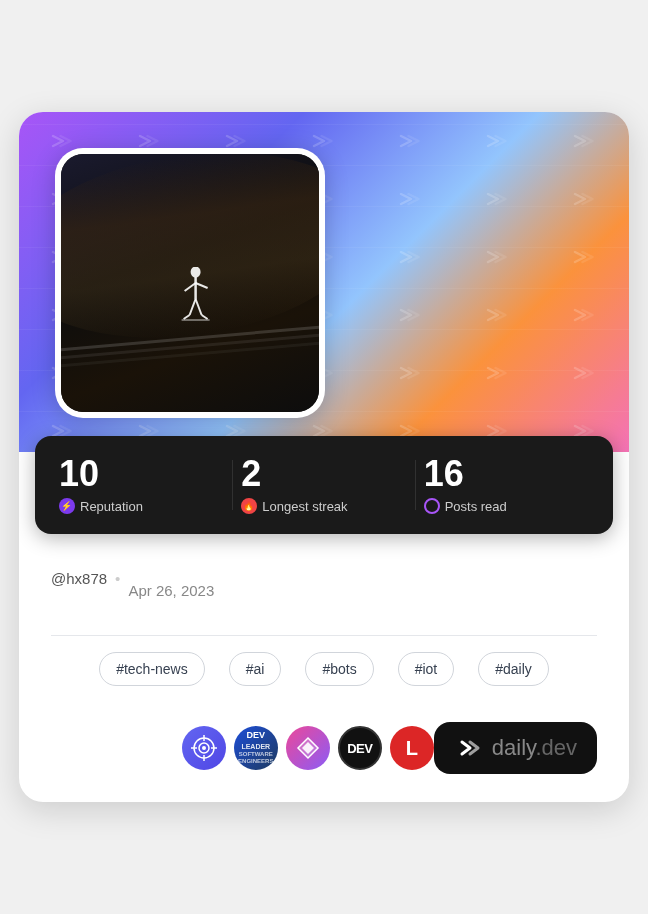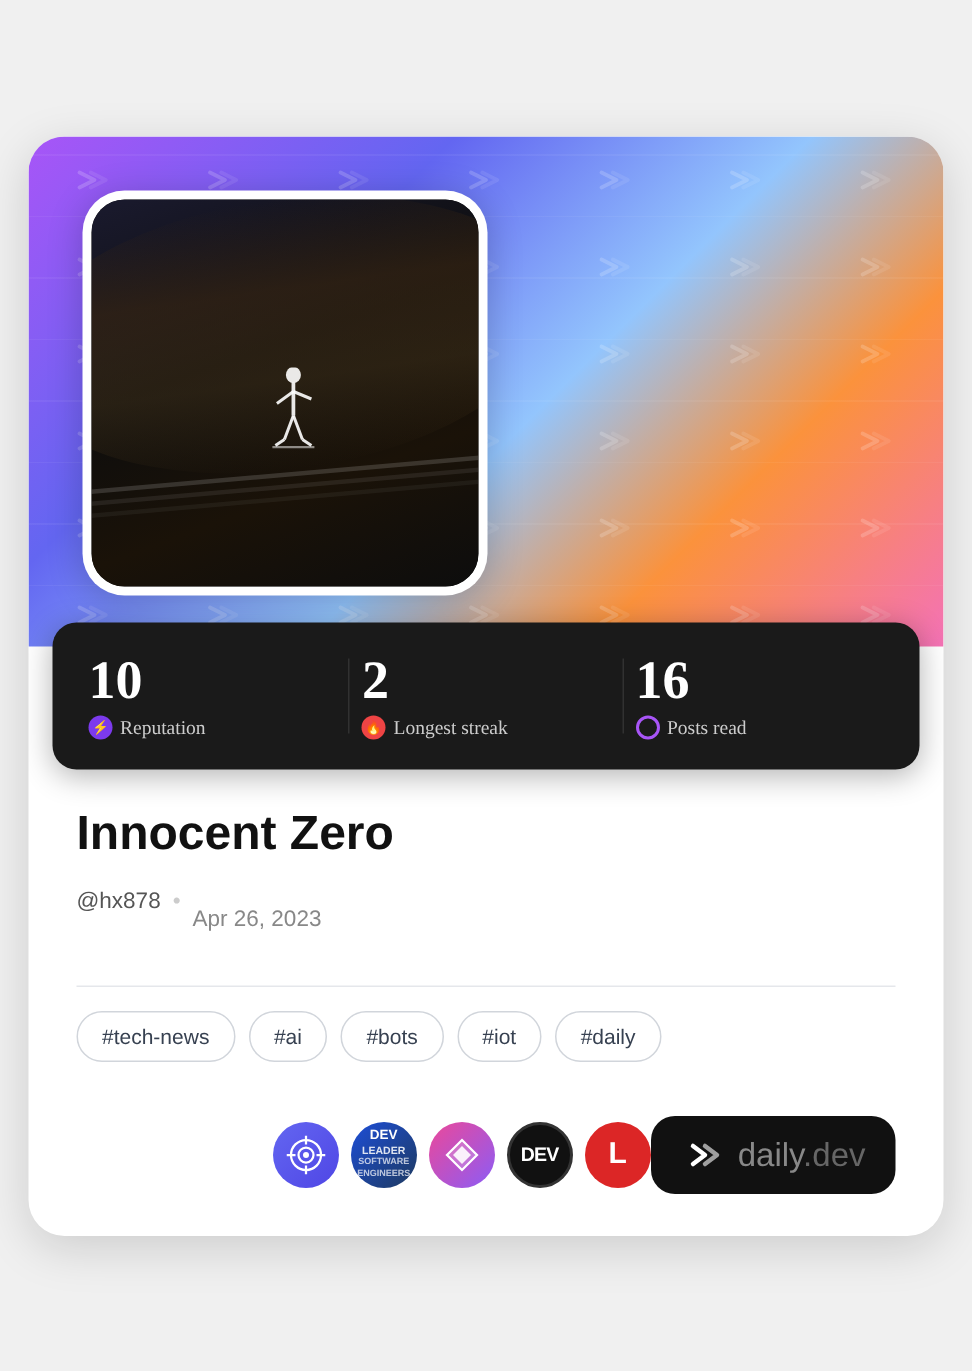--- a/index.html
+++ b/index.html
@@ -142,21 +142,20 @@
       margin: 0 16px;
       margin-top: -16px;
       border-radius: 16px;
       padding: 20px 24px;
       position: relative;
       z-index: 10;
       display: flex;
       align-items: center;
       justify-content: space-between;
       box-shadow: 0 4px 20px rgba(0,0,0,0.3);
-      font-family: Liberation Serif, serif;
     }
 
     .stat-item {
       display: flex;
       flex-direction: column;
       align-items: flex-start;
       flex: 1;
     }
 
     .stat-value {
@@ -236,21 +235,22 @@
       height: 1px;
       background: #e5e7eb;
       margin: 16px 32px;
     }
 
     
     .tags-section {
       padding: 0 32px 20px;
       display: flex;
       flex-wrap: wrap;
-      gap: 9px;
+      gap: 24px;
+      justify-content: center;
     }
 
     .tag {
       border: 1.5px solid #d1d5db;
       border-radius: 24px;
       padding: 8px 16px;
       font-size: 14px;
       color: #374151;
       font-weight: 500;
       background: #fff;
@@ -634,21 +634,20 @@
     <div class="stat-item">
       <span class="stat-value">16</span>
       <div class="stat-label">
         <span class="stat-icon violet"></span>
         <span>Posts read</span>
       </div>
     </div>
   </div>
 
   <div class="profile-info">
-    <h1 class="profile-name">Innocent Zero</h1>
     <div class="profile-meta">
       <span class="profile-handle">@hx878</span>
       <span class="profile-dot">•</span>
       <span class="profile-date">Apr 26, 2023</span>
     </div>
   </div>
 
   <div class="divider"></div>
 
   <div class="tags-section">

